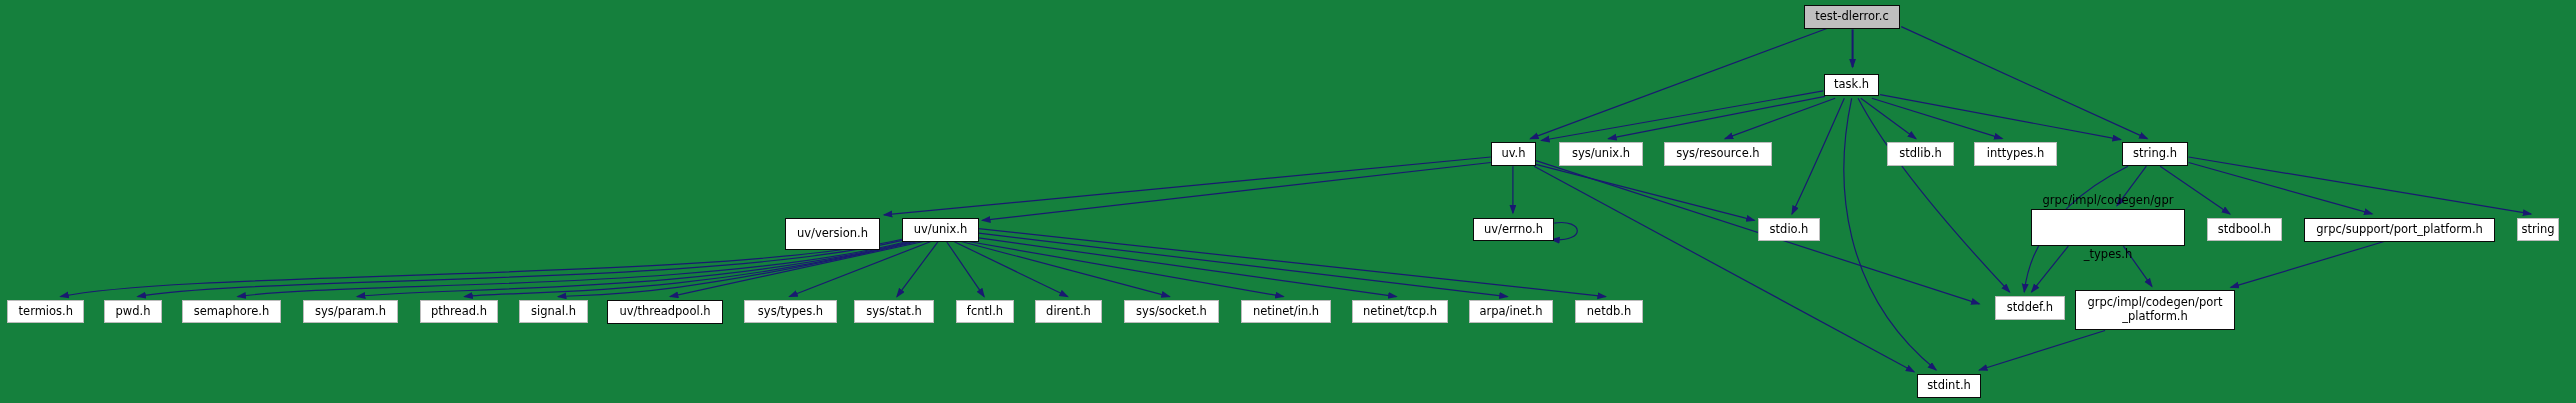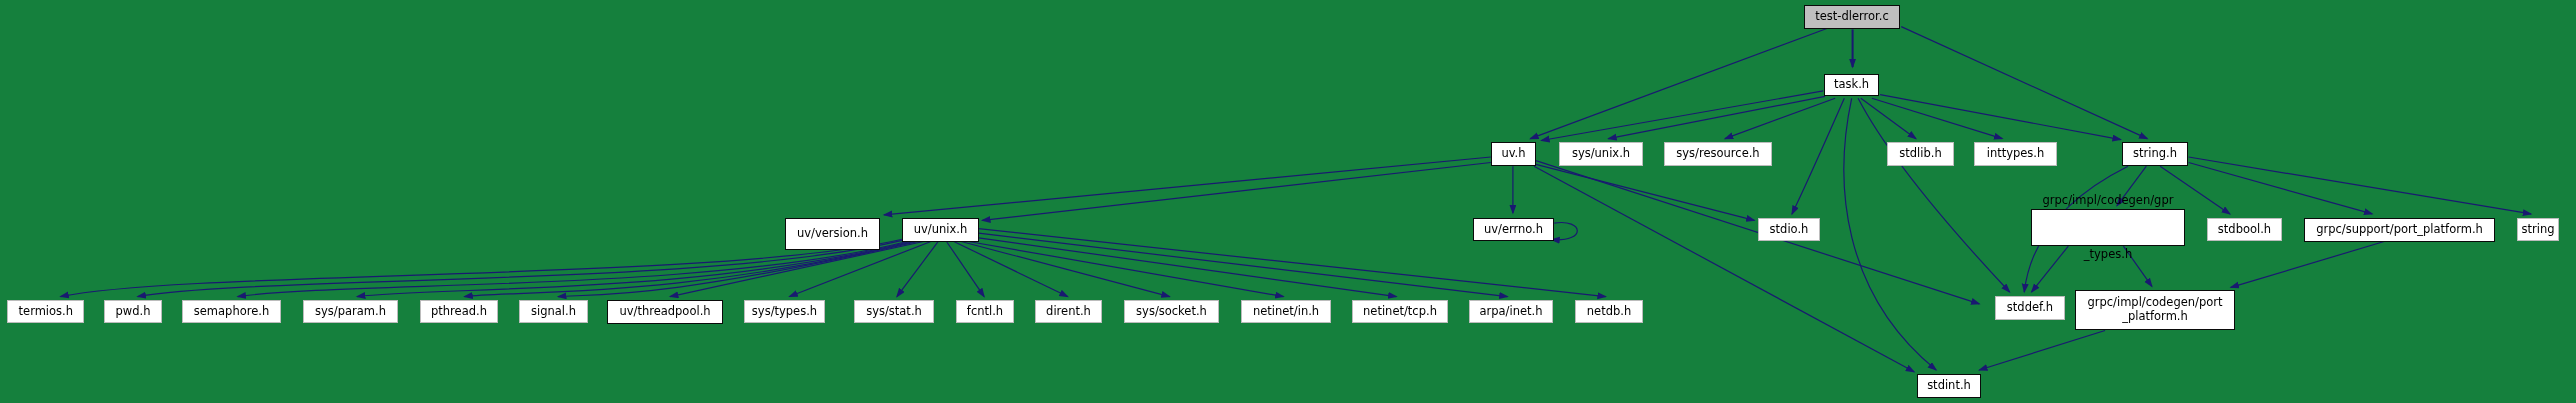--- a/index.html
+++ b/index.html
@@ -133,21 +133,21 @@
     </div>
     <div class="node ext" style="left: 420px; top: 300px; width: 78px; height: 23px;">
       <span>pthread.h</span>
     </div>
     <div class="node ext" style="left: 519px; top: 300px; width: 69px; height: 23px;">
       <span>signal.h</span>
     </div>
     <div class="node doc" style="left: 607px; top: 300px; width: 116px; height: 24px;">
       <span>uv/threadpool.h</span>
     </div>
-    <div class="node ext" style="left: 744px; top: 300px; width: 81px; height: 23px;">
+    <div class="node ext" style="left: 744px; top: 300px; width: 93px; height: 23px;">
       <span>sys/types.h</span>
     </div>
     <div class="node ext" style="left: 854px; top: 300px; width: 80px; height: 23px;">
       <span>sys/stat.h</span>
     </div>
     <div class="node ext" style="left: 956px; top: 300px; width: 58px; height: 23px;">
       <span>fcntl.h</span>
     </div>
     <div class="node ext" style="left: 1035px; top: 300px; width: 67px; height: 23px;">
       <span>dirent.h</span>

